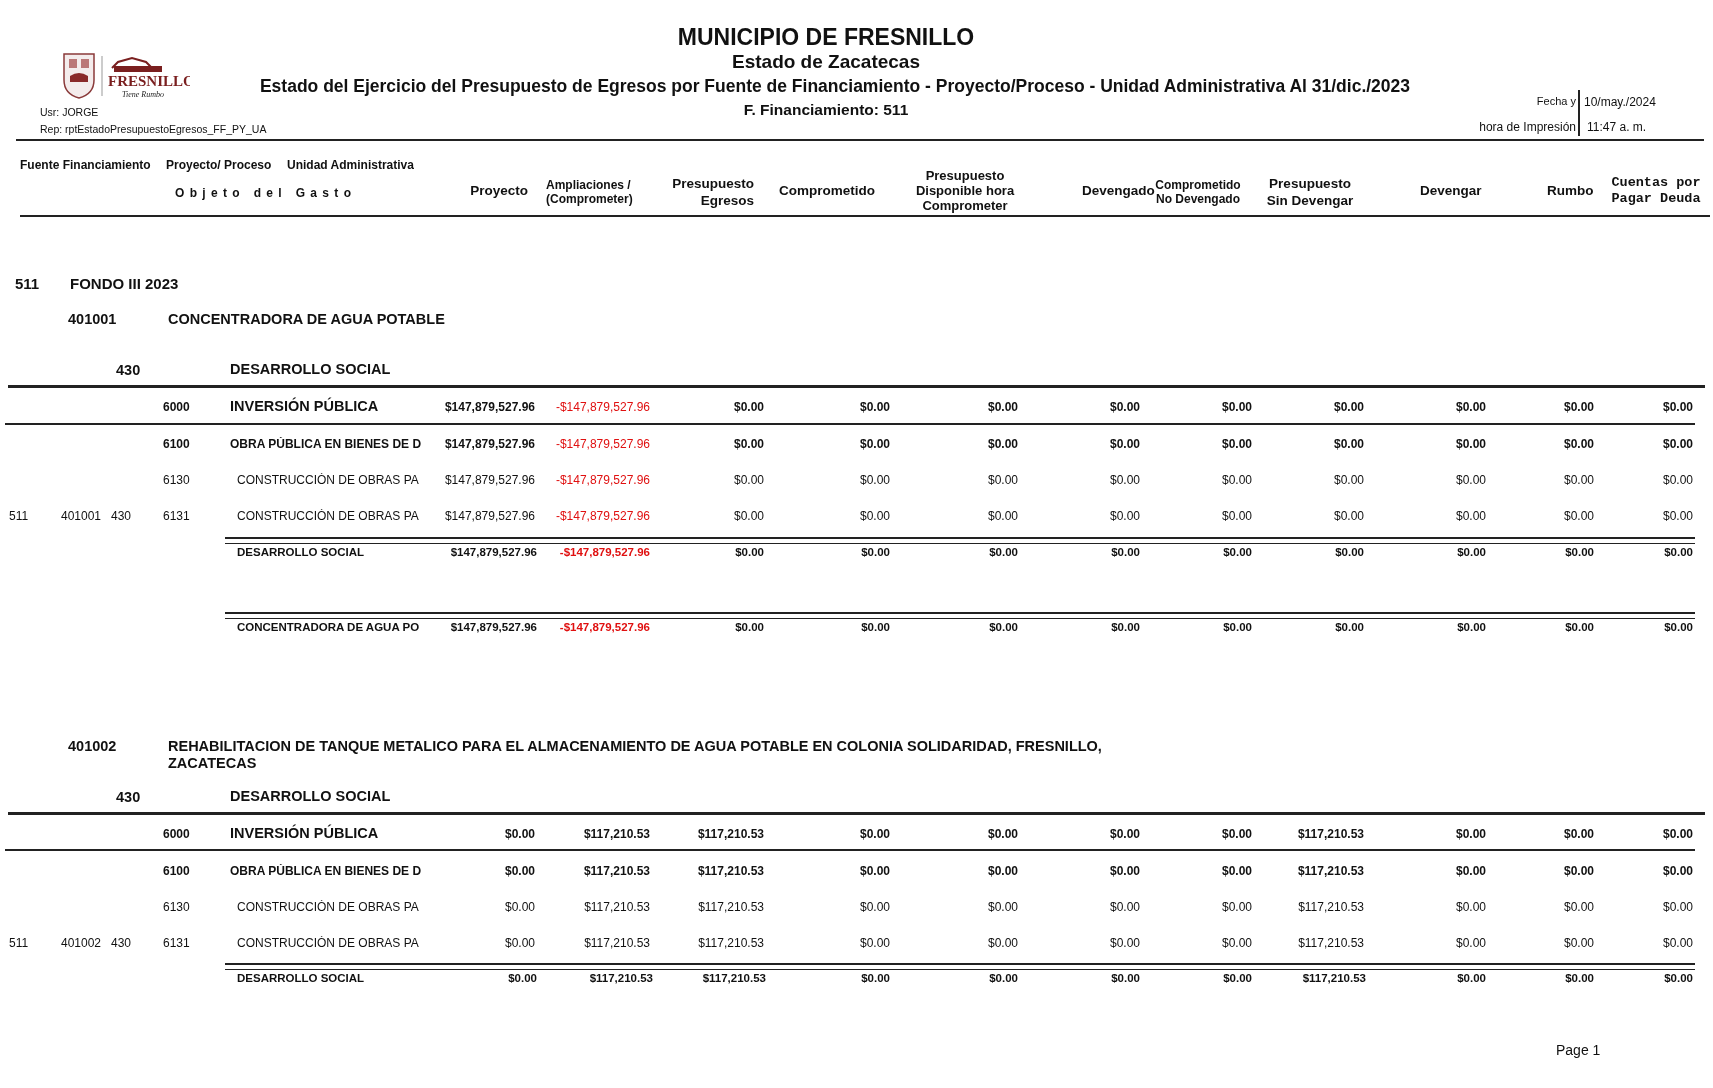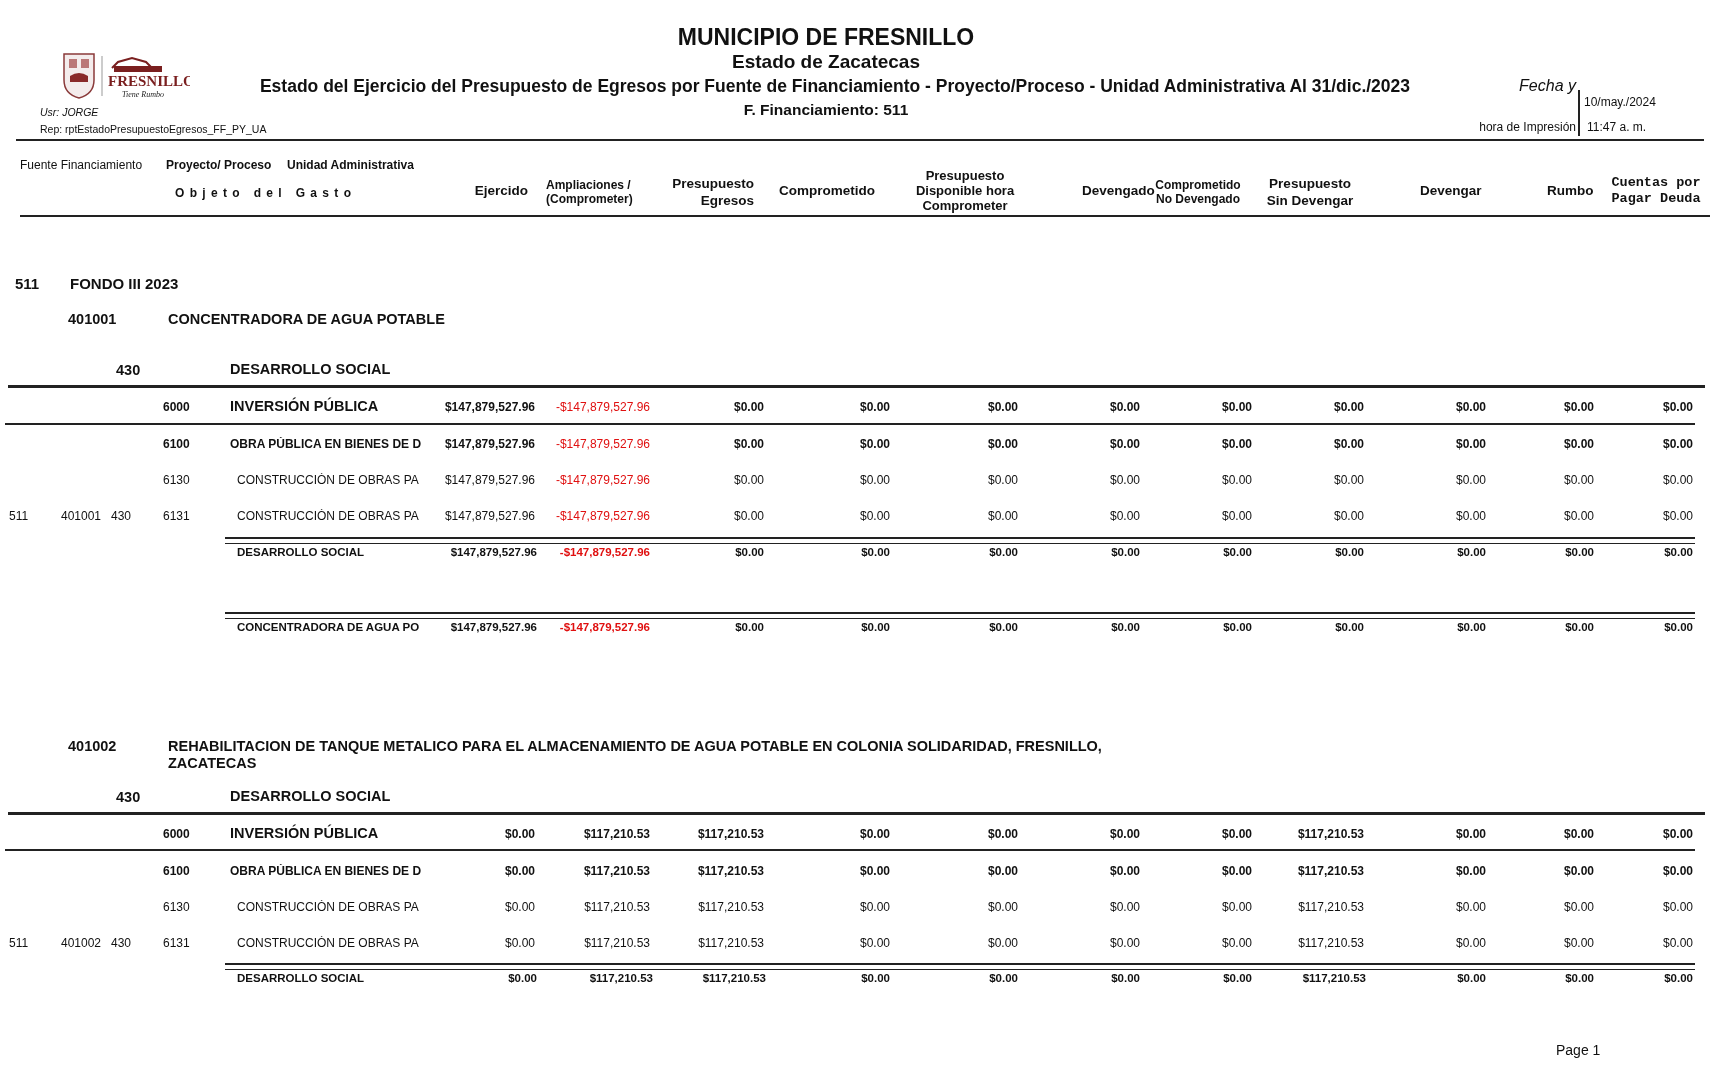--- a/index.html
+++ b/index.html
@@ -39,37 +39,37 @@
     <text x="48" y="36" font-size="15" font-family="Liberation Serif, serif" fill="#7a1f1f" font-weight="bold">FRESNILLO</text>
     <text x="62" y="47" font-size="8" font-family="Liberation Serif, serif" font-style="italic" fill="#222">Tiene Rumbo</text>
   </svg>
 </div>
 
 <div class="abs title1">MUNICIPIO DE FRESNILLO</div>
 <div class="abs title2">Estado de Zacatecas</div>
 <div class="abs title3">Estado del Ejercicio del Presupuesto de Egresos por Fuente de Financiamiento - Proyecto/Proceso - Unidad Administrativa Al 31/dic./2023</div>
 <div class="abs title4">F. Financiamiento: 511</div>
 
-<div class="abs small" style="left:40px; top:106px;font-style:italic;">Usr: JORGE</div>
+<div class="abs small" style="left:40px; top:106px;">Usr: JORGE</div>
 <div class="abs small" style="left:40px; top:123px;">Rep: rptEstadoPresupuestoEgresos_FF_PY_UA</div>
 
-<div class="abs small r" style="left:1440px; width:136px; top:77px; font-size:16px;font-style:italic;">Fecha y</div>
+<div class="abs small r" style="left:1440px; width:136px; top:95px; font-size:11px;">Fecha y</div>
 <div class="abs small r" style="left:1440px; width:136px; top:120px; font-size:12px;">hora de Impresión</div>
 <div class="hline" style="left:1578px; top:90px; width:2px; height:46px;"></div>
 <div class="abs small" style="left:1584px; top:95px; font-size:12px;">10/may./2024</div>
 <div class="abs small" style="left:1587px; top:120px; font-size:12px;">11:47 a. m.</div>
 
 <div class="hline" style="left:16px; top:139px; width:1688px; height:2px;"></div>
 
-<div class="abs" style="left:20px; top:158px; font-size:12px; font-weight:normal;text-align:right;">Fuente Financiamiento</div>
+<div class="abs" style="left:20px; top:158px; font-size:12px; font-weight:bold;text-align:right;">Fuente Financiamiento</div>
 <div class="abs" style="left:166px; top:158px; font-size:12px; font-weight:bold;">Proyecto/ Proceso</div>
 <div class="abs" style="left:287px; top:158px; font-size:12px; font-weight:bold;">Unidad Administrativa</div>
 <div class="abs" style="left:175px; top:186px; font-size:12px; font-weight:bold; letter-spacing:1px; white-space:pre;">O b j e t o   d e l   G a s t o</div>
 
-<div class="abs hdr r" style="left:430px; width:98px; top:183px;">Ejercido</div>
+<div class="abs hdr r" style="left:430px; width:98px; top:183px;">Proyecto</div>
 <div class="abs hdr-sm" style="left:546px; top:178px;">
   <div>Ampliaciones /</div>
     <div>(Comprometer)</div>
 </div>
 <div class="abs hdr r" style="left:640px; width:114px; top:175px; line-height:17px;">
   <div>Presupuesto</div>
     <div>Egresos</div>
 </div>
 <div class="abs hdr" style="left:779px; top:183px;">Comprometido</div>
 <div class="abs hdr-sm c" style="left:900px; width:130px; top:168px; font-size:13px; line-height:15px;">

